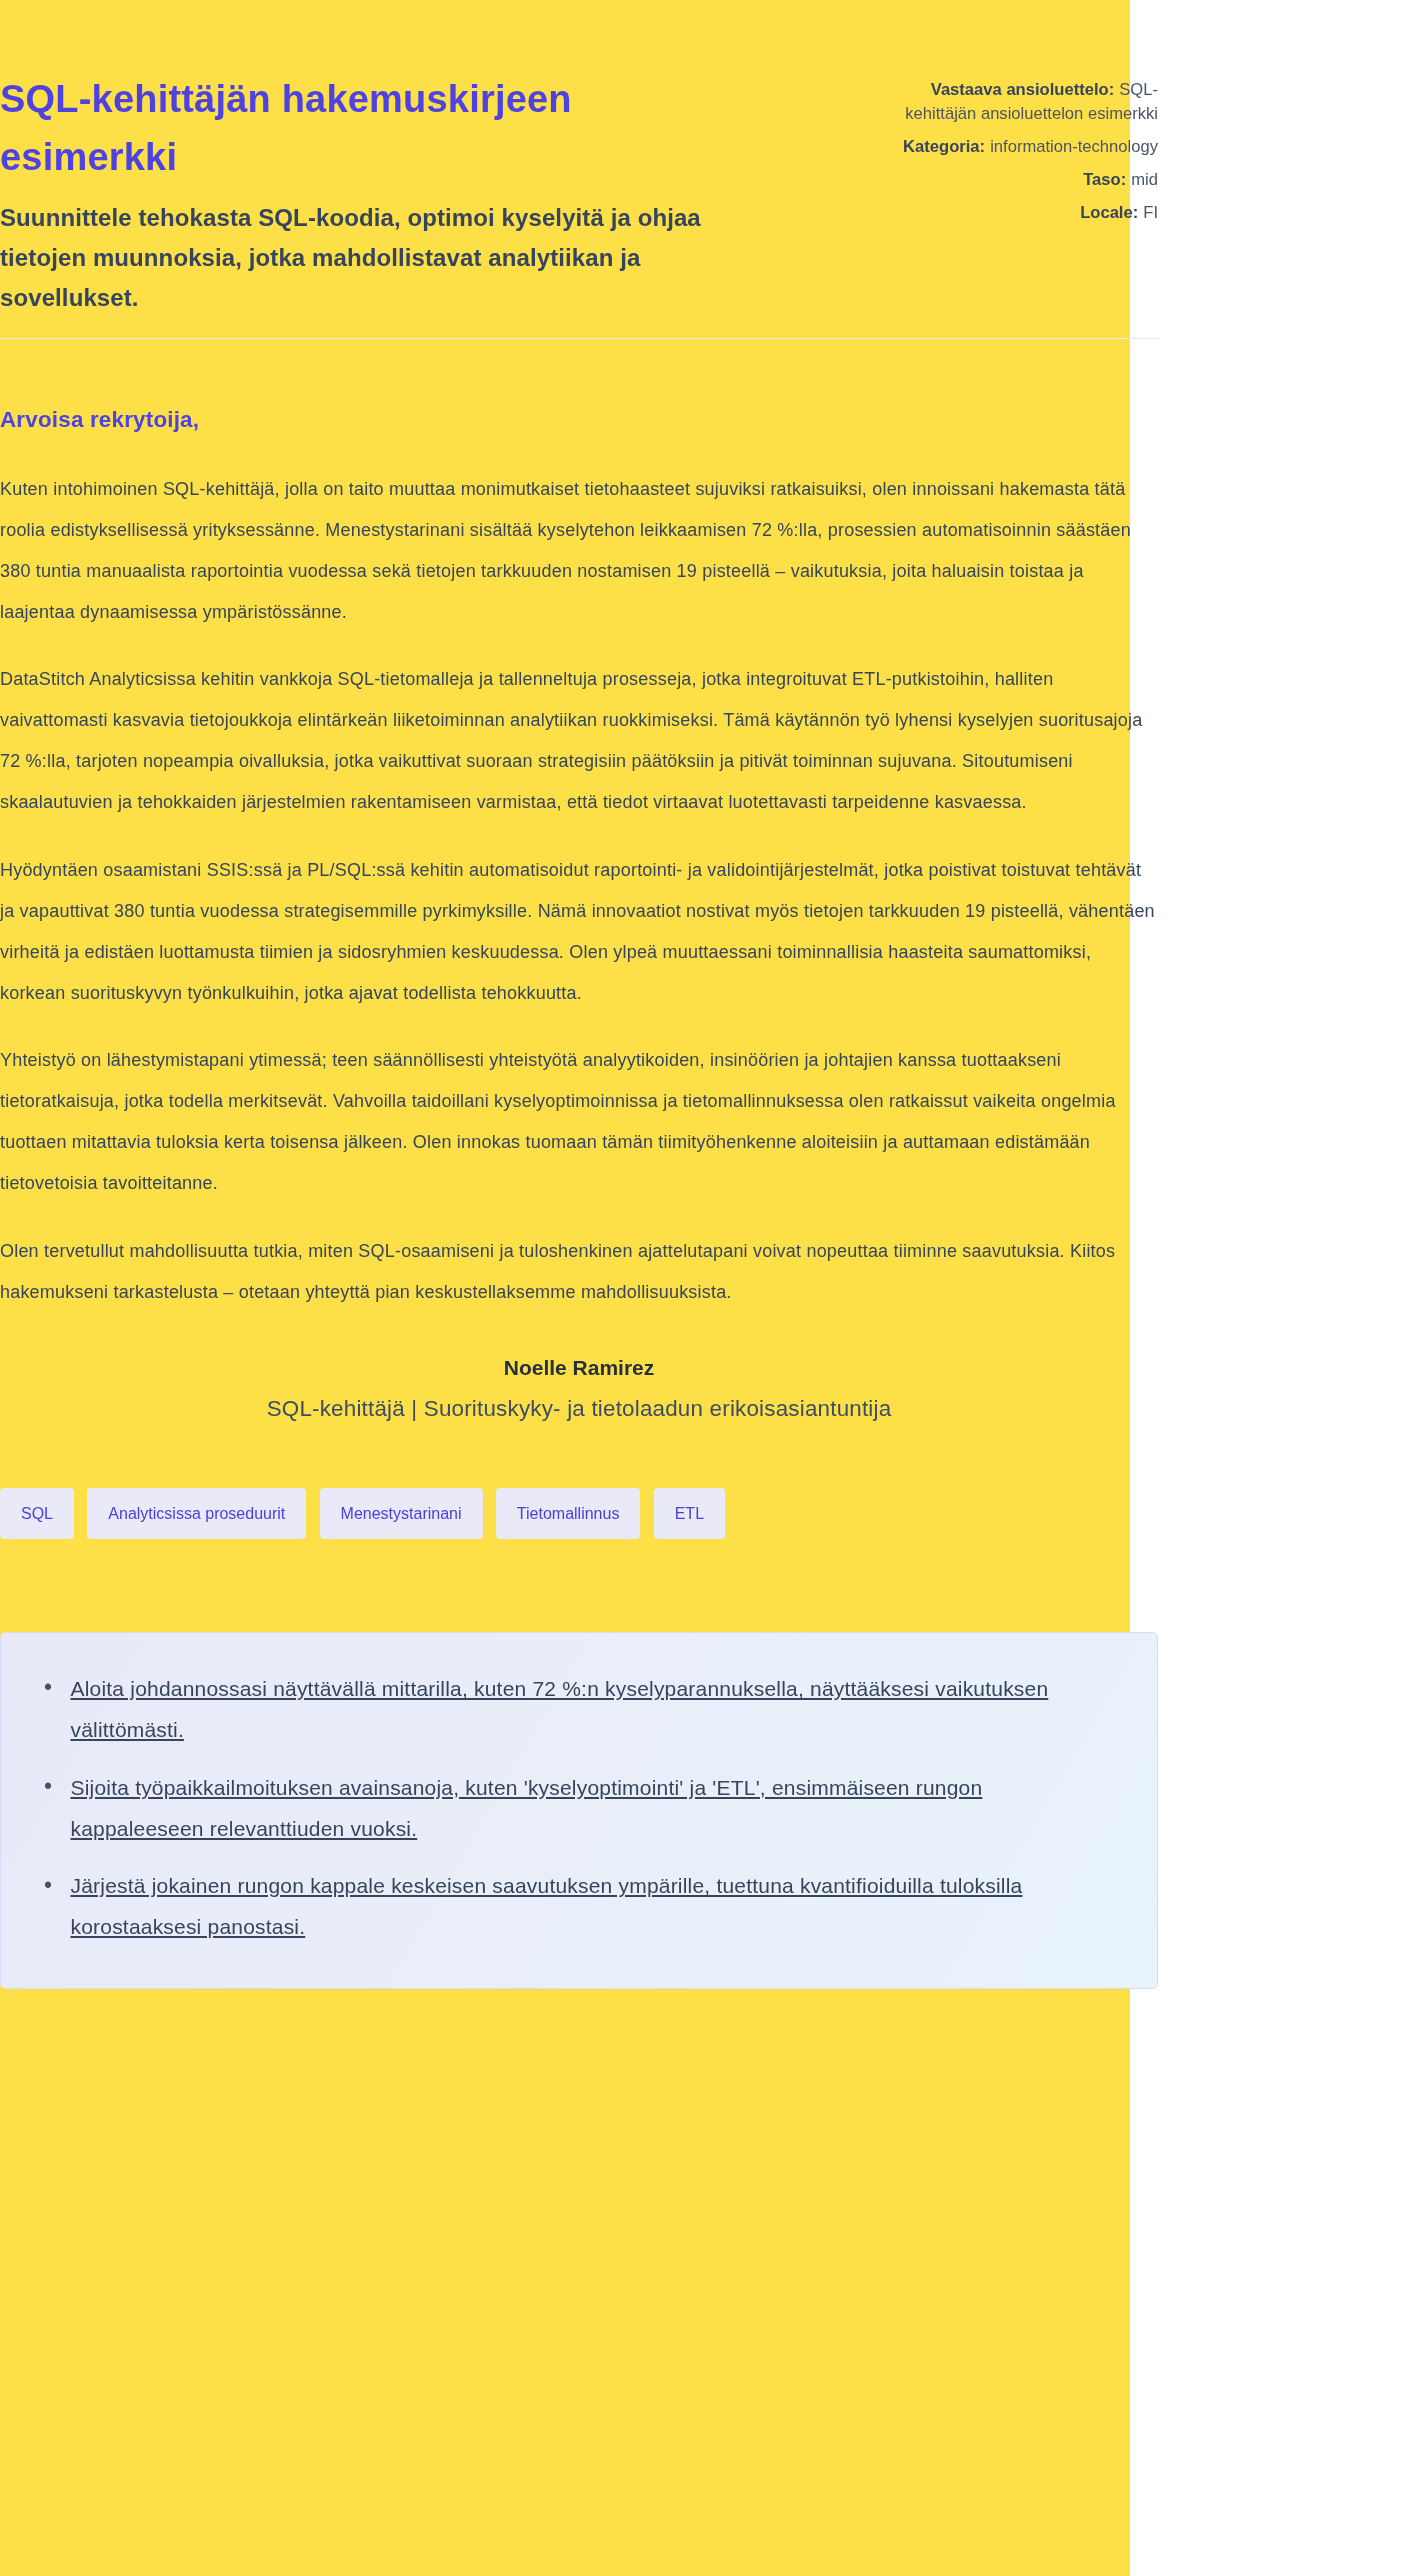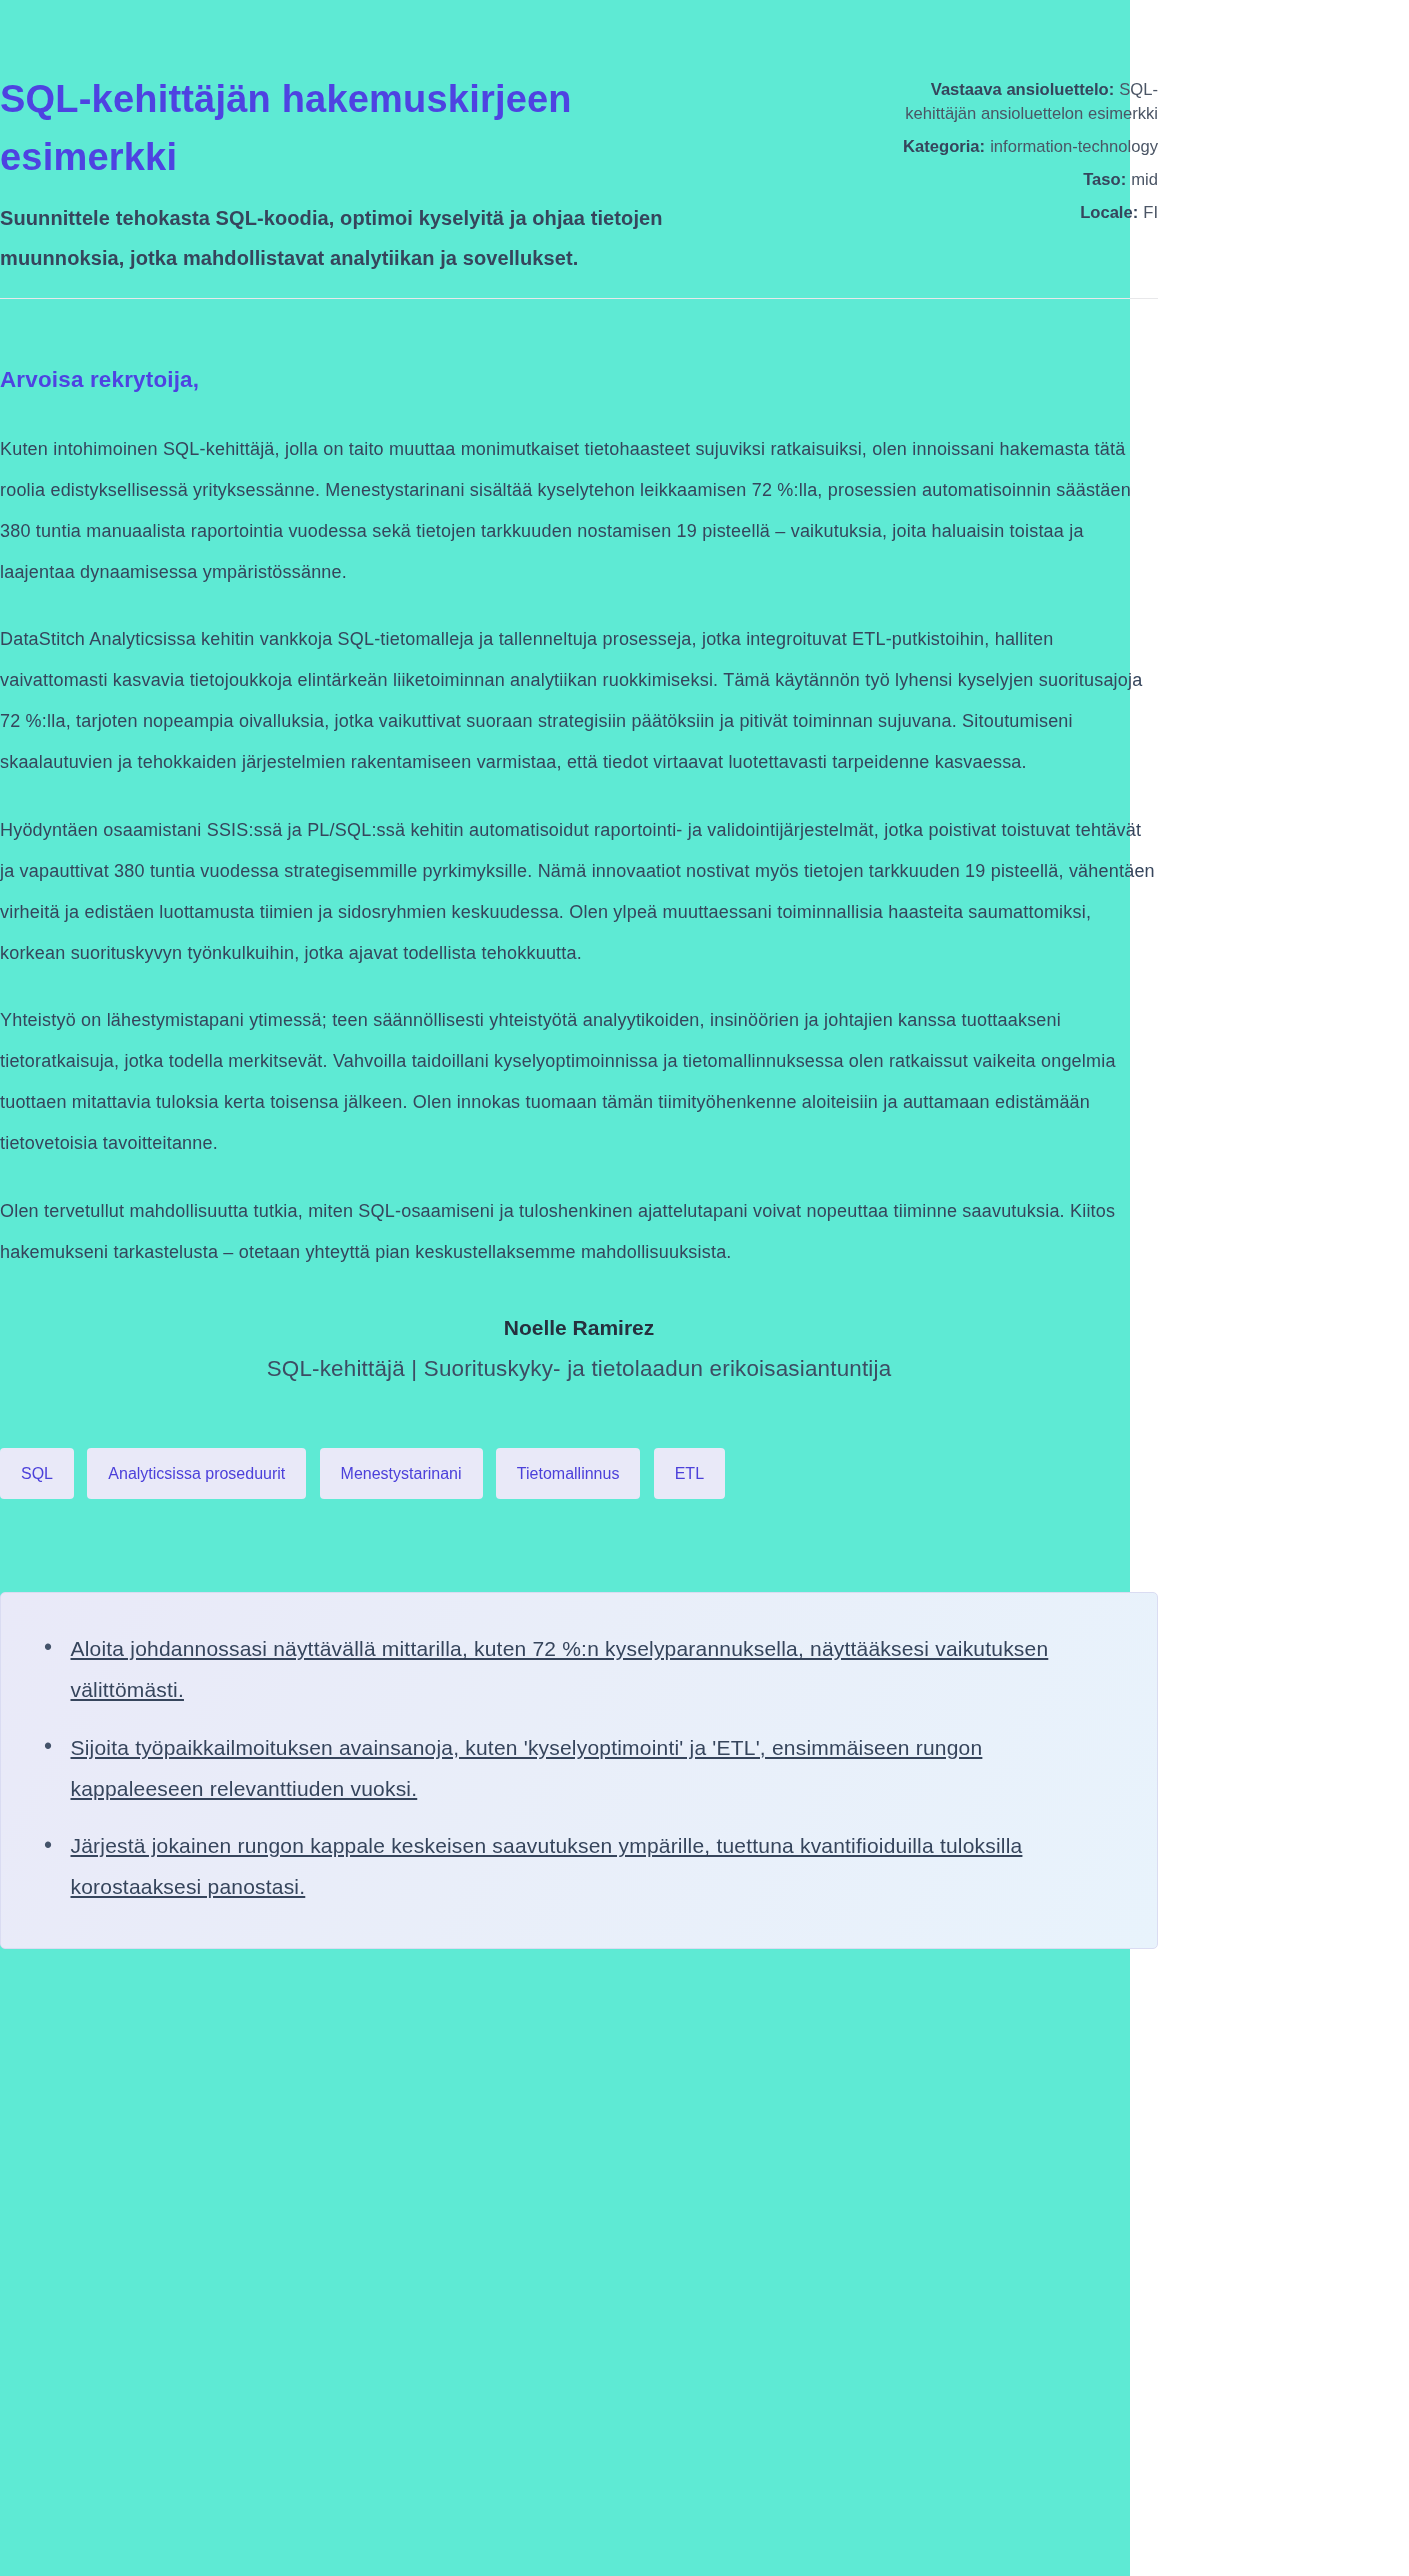--- a/index.html
+++ b/index.html
@@ -6,21 +6,21 @@
   html, body {
     margin: 0;
     padding: 0;
     background: #ffffff;
     font-family: "Liberation Sans", sans-serif;
     color: #36455c;
   }
   .page {
     width: 1130px;
     min-height: 2576px;
-    background: #5eead4;
+    background: #fde047;
     padding-bottom: 36px;
   }
   .container {
     width: 1158px;
     margin: 0 auto;
   }
 
   
   .header {
     padding-top: 70px;
@@ -33,21 +33,21 @@
     margin: 0 0 11.6px 0;
     font-size: 38px;
     line-height: 58px;
     font-weight: 700;
     color: #4e43e1;
     max-width: 680px;
     letter-spacing: 0.2px;
   }
   .page-subtitle {
     margin: 0;
-    font-size: 20px;
+    font-size: 24px;
     line-height: 40px;
     font-weight: 700;
     color: #36455c;
     max-width: 701px;
     letter-spacing: 0.1px;
   }
   .header-meta {
     width: 278px;
     margin-top: 8.3px;
     text-align: right;

